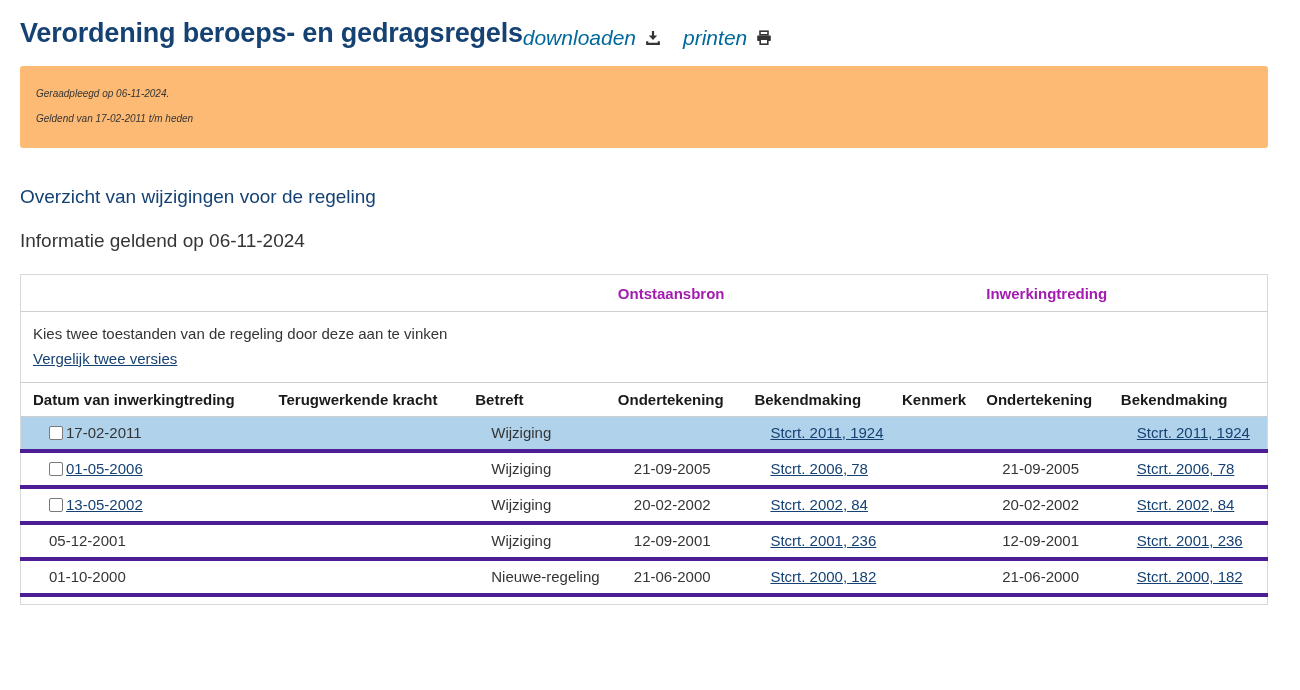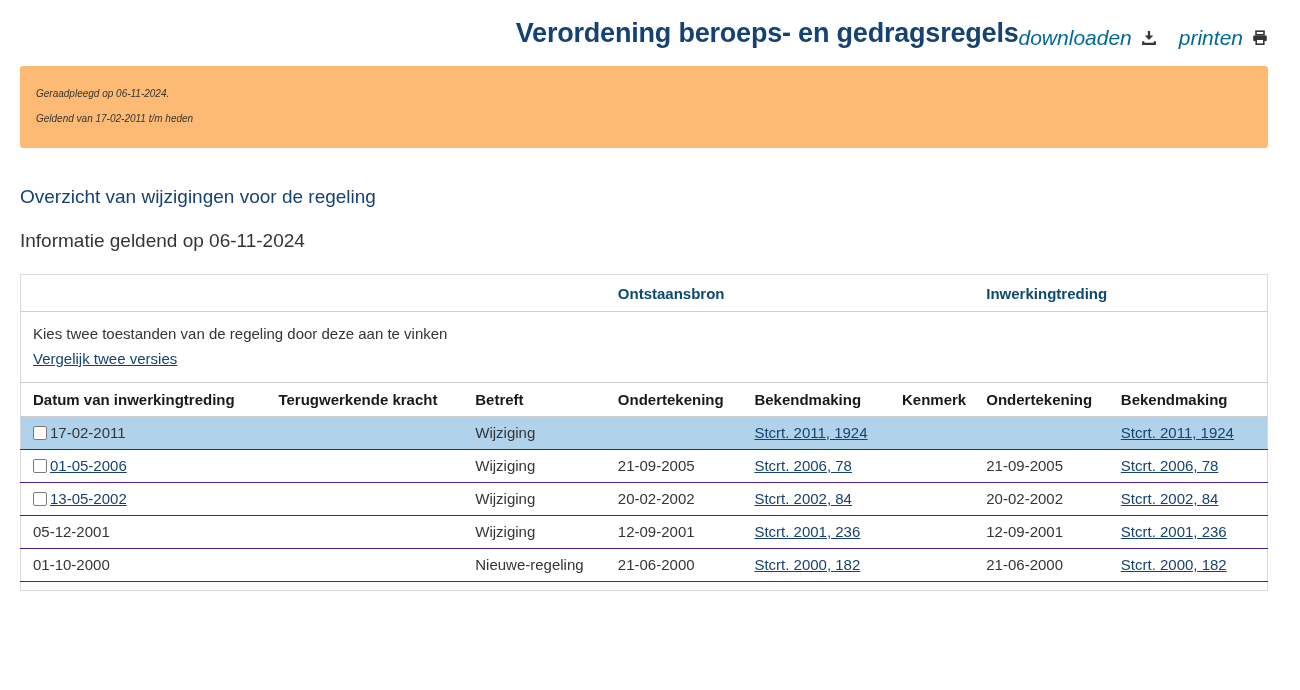--- a/index.html
+++ b/index.html
@@ -5,21 +5,21 @@
   * { margin: 0; padding: 0; box-sizing: border-box; }
   html, body { background: #ffffff; }
   body {
     width: 1300px; height: 690px; overflow: hidden;
     font-family: "Liberation Sans", sans-serif;
     color: #353535; font-size: 15px;
   }
   .container { padding: 18px 32px 0 20px; }
 
   
-  .page-header { display: flex; justify-content: flex-end; align-items: flex-start; }
+  .page-header { display: flex; justify-content: flex-start; align-items: flex-start; }
   h1.page-title {
     color: #154273; font-size: 27px; font-weight: bold; letter-spacing: -0.2px;
   }
   .header-actions { display: flex; align-items: center; gap: 22px; padding-top: 8px; }
   .action-link { display: inline-flex; align-items: center; gap: 9px; color: #01689b;
     text-decoration: none; font-size: 21px; cursor: pointer; font-style: italic; }
   .action-link svg { display: block; }
 
   
   .info-box {
@@ -43,28 +43,28 @@
   h2.section-heading { margin-top: 38px; color: #154273; font-size: 19px; font-weight: normal; }
   .section-subtext { margin-top: 22px; font-size: 19px; color: #353535; }
 
   
   table.changes-table {
     margin-top: 22px; width: 100%; border-collapse: collapse; table-layout: fixed;
     border: 1px solid #d9d9d9; font-size: 15px;
   }
   .changes-table th, .changes-table td { text-align: left; vertical-align: middle; }
   .group-header-row th {
-    font-weight: bold; color: #0c4a6e; padding: 10px 12px 9px 12px;
+    font-weight: bold; color: #a21caf; padding: 10px 12px 9px 12px;
     border-bottom: 1px solid #cfcfcf;
   }
   .note-cell { padding: 9px 12px 11px 12px; border-bottom: 1px solid #cfcfcf; line-height: 25px; }
   .column-header-row th {
     font-weight: bold; color: #1a1a1a; padding: 8px 12px; border-bottom: 1px solid #cfcfcf;
   }
-  tbody td { padding: 7px 12px 8px 12px; border-bottom: 1px solid #4c1d95; white-space: nowrap;
+  tbody td { padding: 7px 12px 8px 28px; border-bottom: 4px solid #4c1d95; white-space: nowrap;
     overflow: hidden; }
   tr.highlight td { background: #b0d2eb; }
   tfoot td { height: 9px; border: none; padding: 0; }
 
   a.dark-link { color: #154273; text-decoration: underline; cursor: pointer; }
   .date-cell { display: flex; align-items: center; }
   input.compare-cb {
     appearance: none; -webkit-appearance: none;
     width: 14px; height: 14px; border: 1px solid #7a7a7a; border-radius: 2px;
     background: #fff; margin: 0 3px 0 0; cursor: pointer; flex: 0 0 auto;

